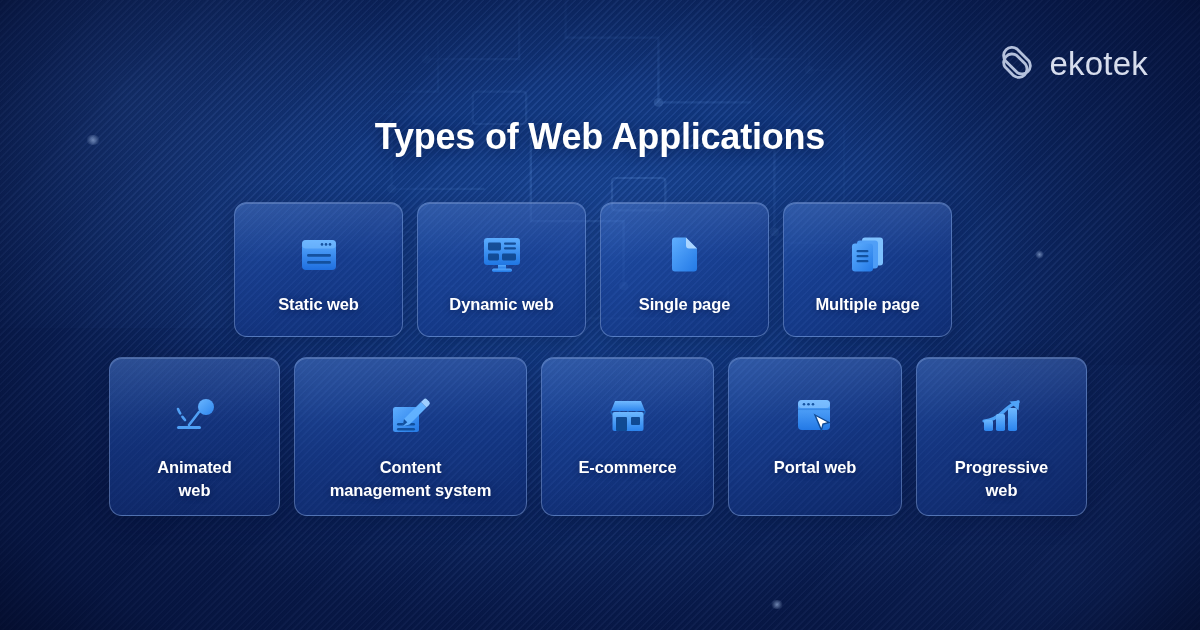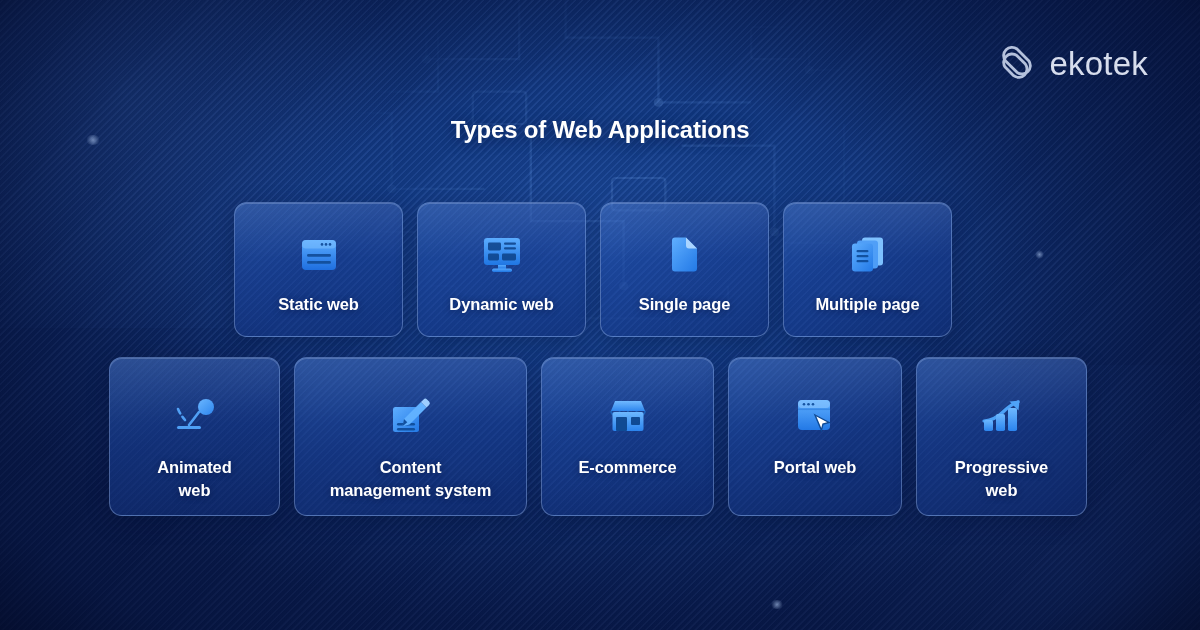--- a/index.html
+++ b/index.html
@@ -67,21 +67,21 @@
   #brand .mark { width:40px; height:40px; display:block; }
   #brand .wordmark {
     font-size:33px; letter-spacing:.2px;
     color:#e9eefb; font-weight:400;
   }
 
   
   #page-title {
     position:absolute; top:116px; left:0; width:100%;
     text-align:center;
-    font-size:24px; font-weight:bold; color:#ffffff;
+    font-size:36px; font-weight:bold; color:#ffffff;
     letter-spacing:-.2px;
     text-shadow:0 2px 14px rgba(3,14,50,.55);
   }
 
   
   .row { position:absolute; display:flex; }
   #row-1 { top:202px; left:234px; gap:14px; }
   #row-2 { top:357px; left:109px; gap:14px; }
 
   .card {

